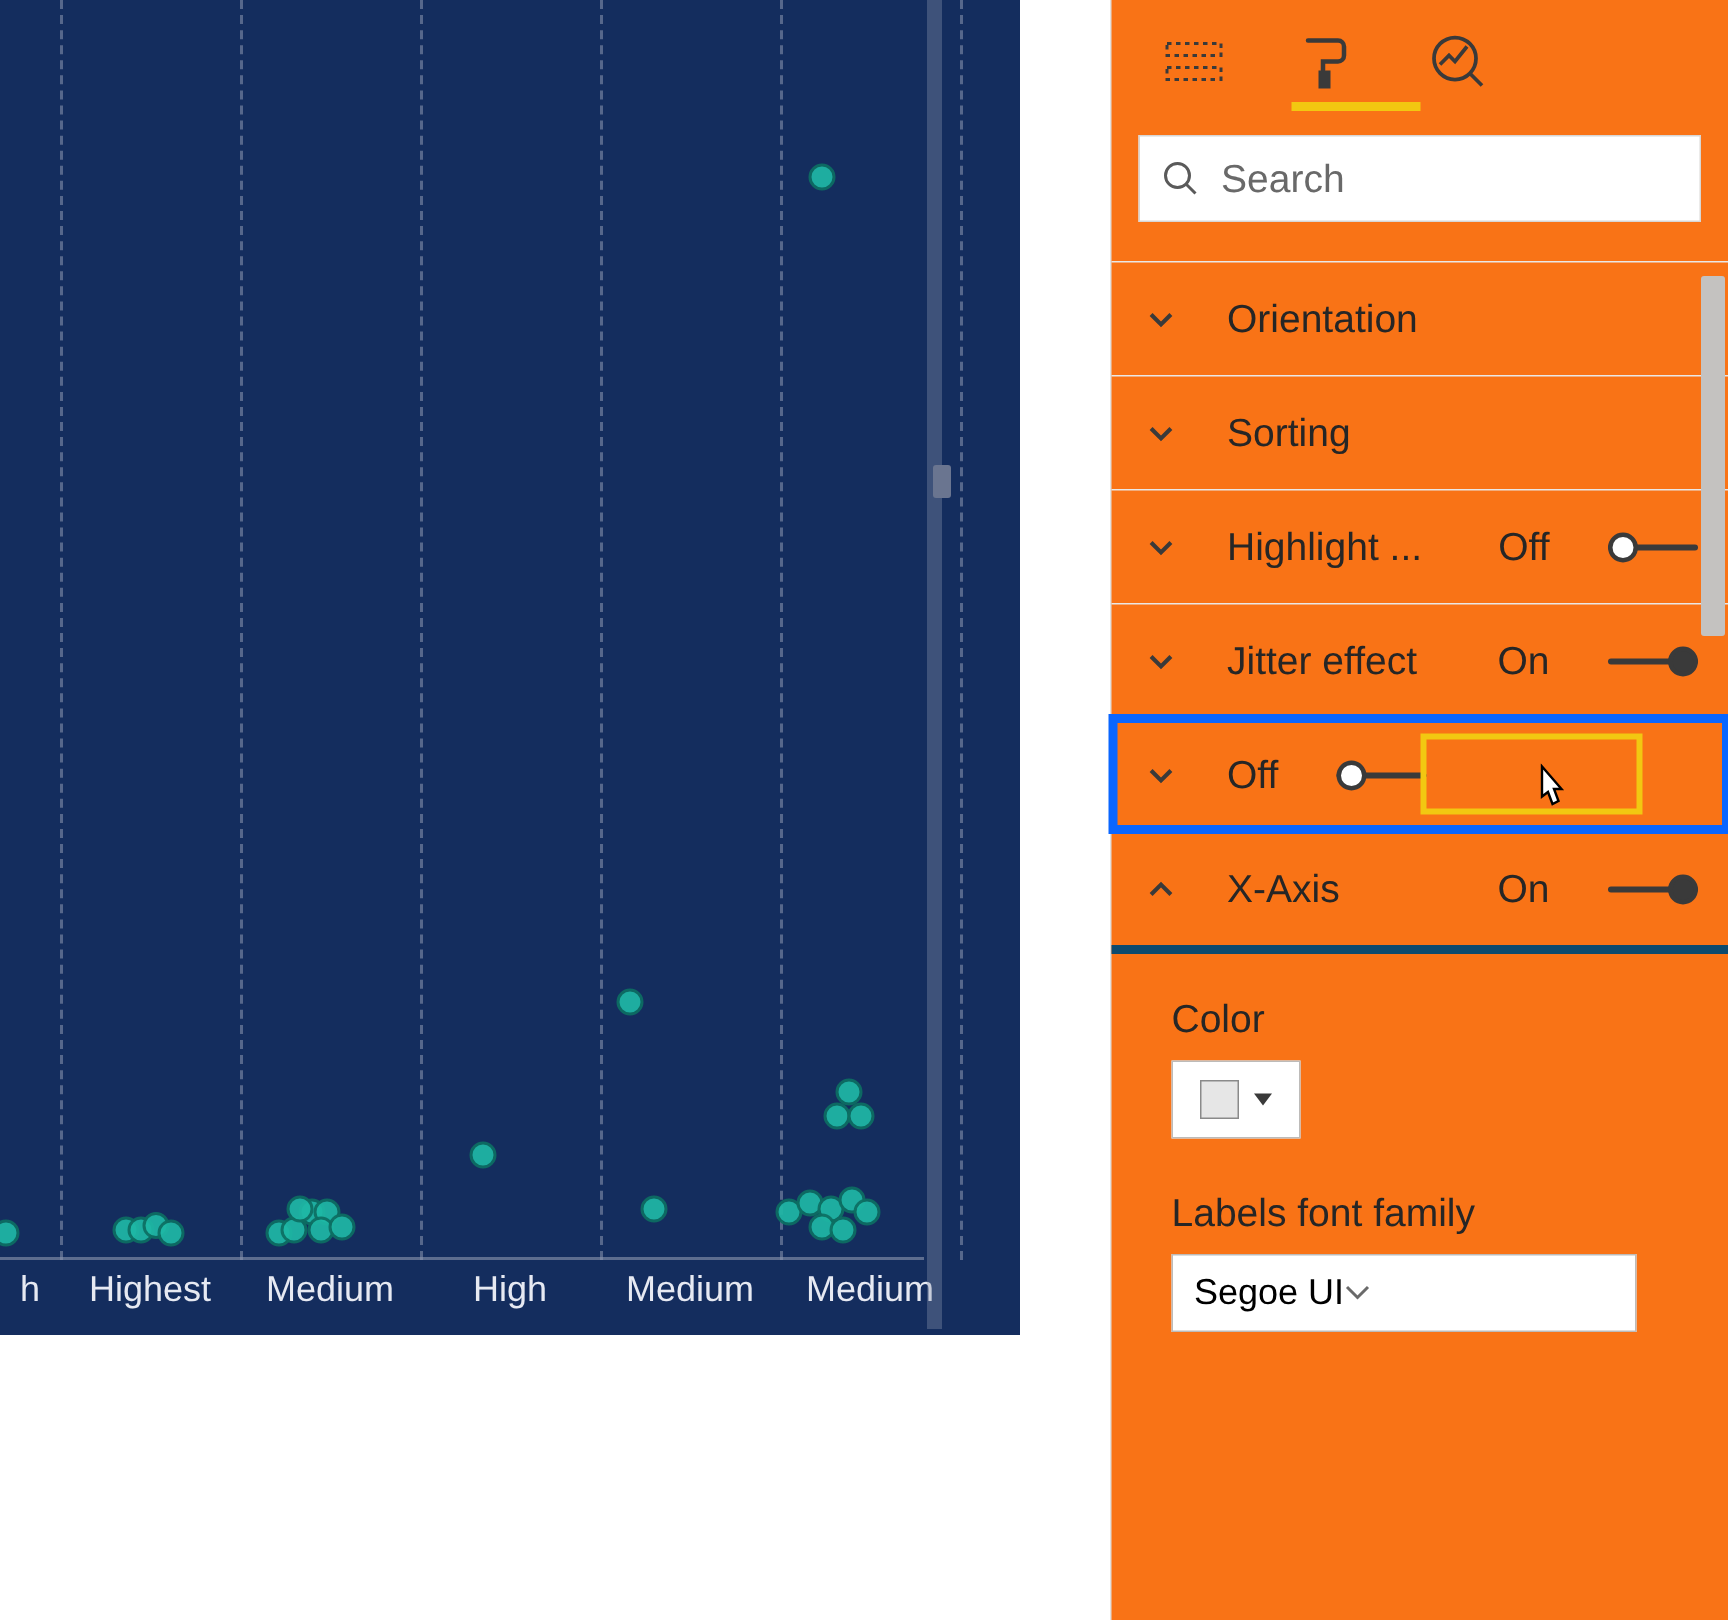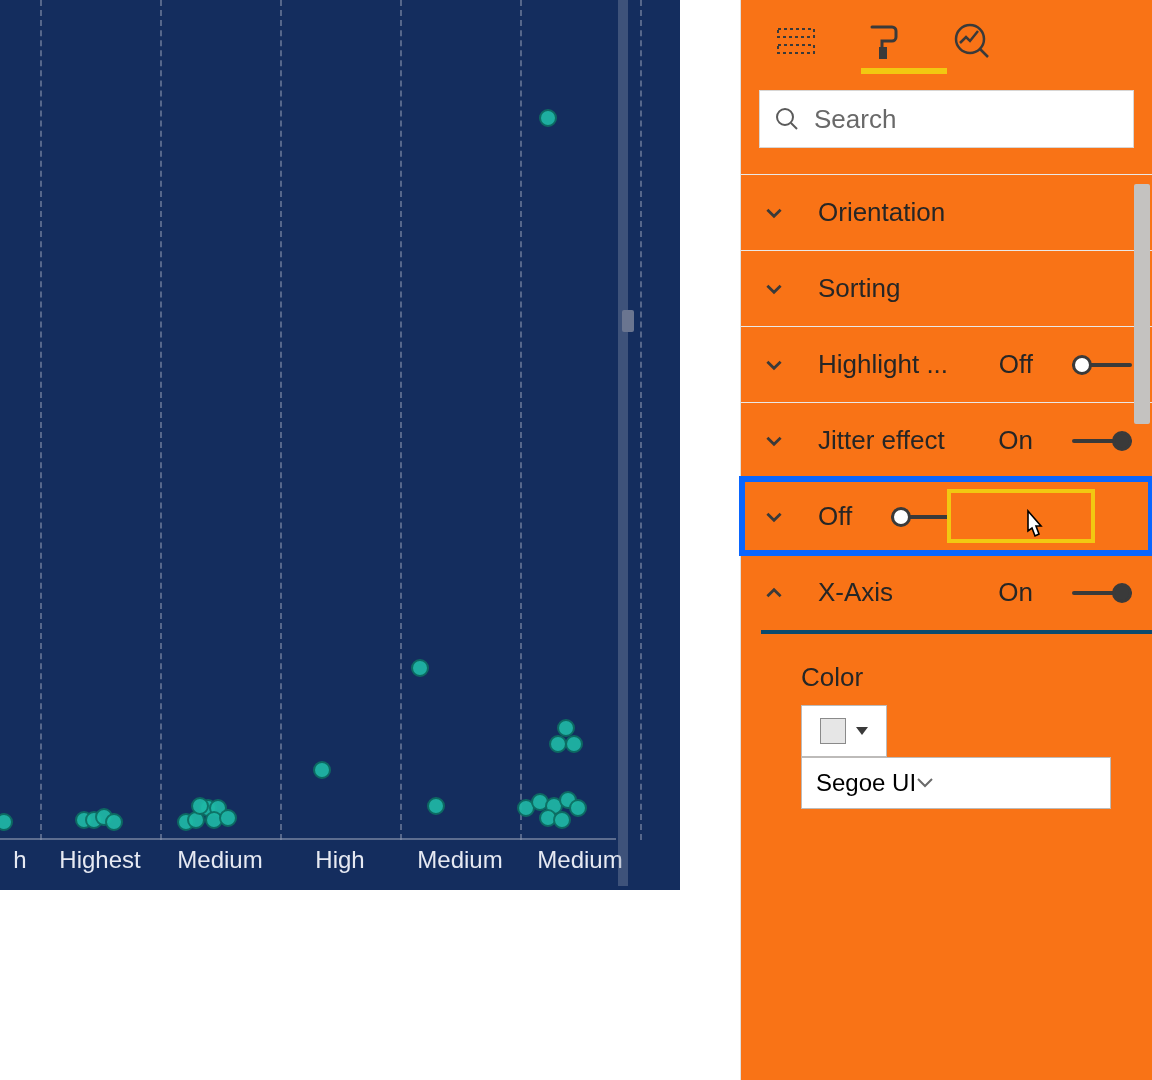--- a/index.html
+++ b/index.html
@@ -169,21 +169,21 @@
     border: 4px solid #f2c811;
     pointer-events: none;
   }
   .cursor-img {
     position: absolute;
     width: 30px; height: 38px;
     z-index: 5;
   }
 
   
-  .sub { padding: 12px 22px 20px 40px; border-top: 4px solid #0c4a6e; margin-left: 20px; }
+  .sub { padding: 12px 22px 20px 40px; border-top: 6px solid #0c4a6e; }
   .sub h4 { font-weight: 400; font-size: 26px; color: #262626; margin: 16px 0 12px 0; }
   .color-swatch-btn {
     width: 86px; height: 52px;
     background: #fff;
     border: 1px solid #bdbbb9;
     display: flex; align-items: center; justify-content: center;
     gap: 10px;
   }
   .swatch {
     width: 26px; height: 26px;
@@ -384,20 +384,21 @@
     </div>
 
     <div class="sub">
       <h4>Color</h4>
       <div class="color-swatch-btn">
         <div class="swatch"></div>
         <div class="caret-dn"></div>
       </div>
 
 
+      <h4 style="margin-top:34px;">Labels font family</h4>
       <div class="select">
         <span>Segoe UI</span>
         <svg width="18" height="12" viewBox="0 0 18 12">
             <path d="M2 2 l7 7 7 -7" stroke="#6a6a6a" stroke-width="2" fill="none"></path>
           </svg>
       </div>
     </div>
 
   </div>
 

